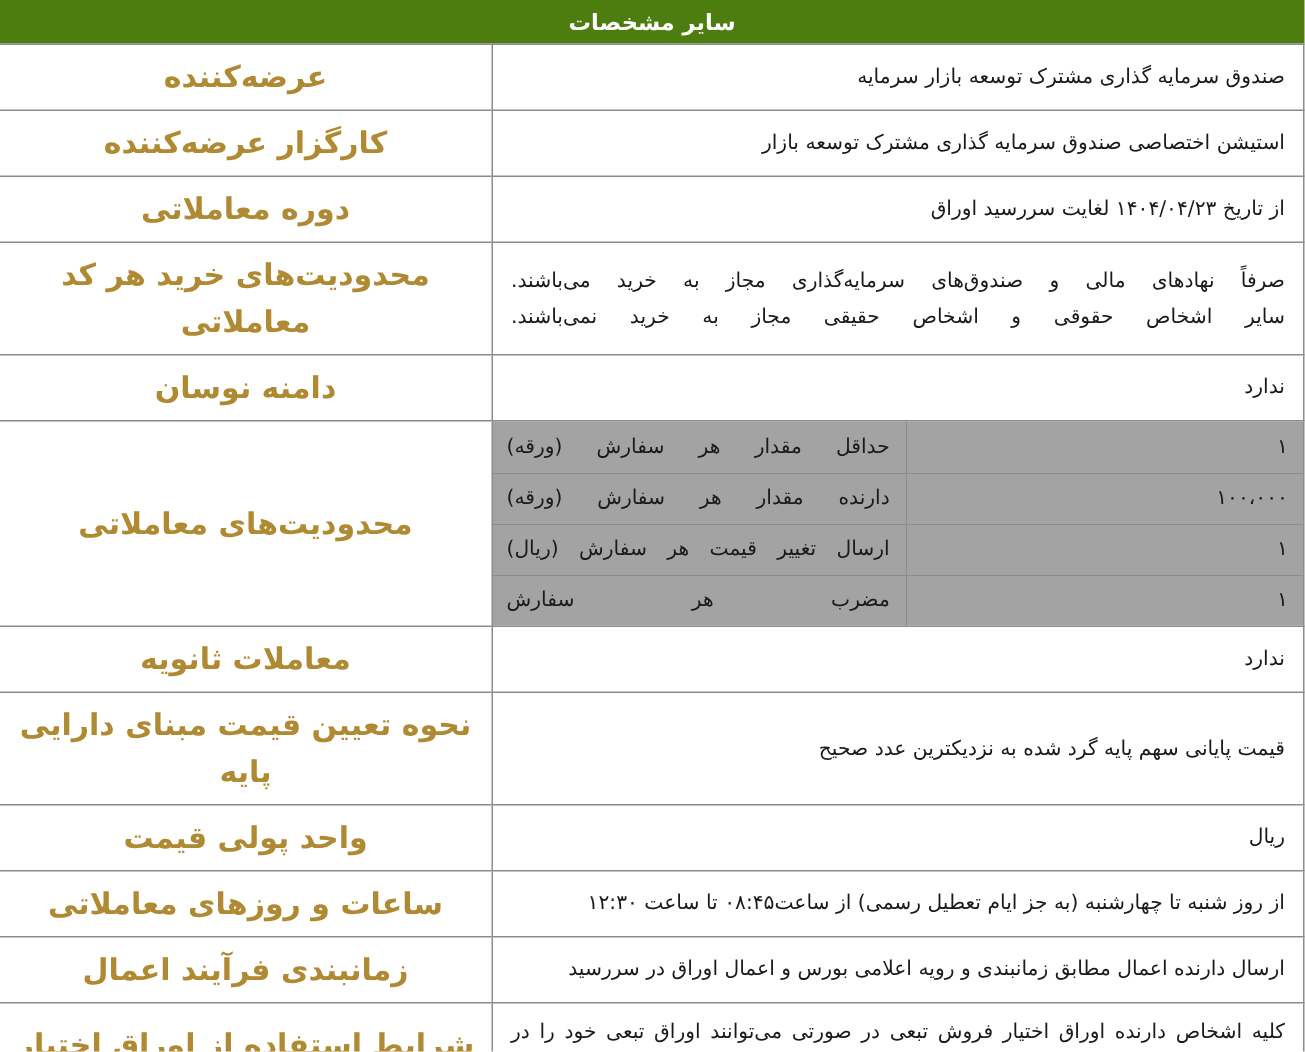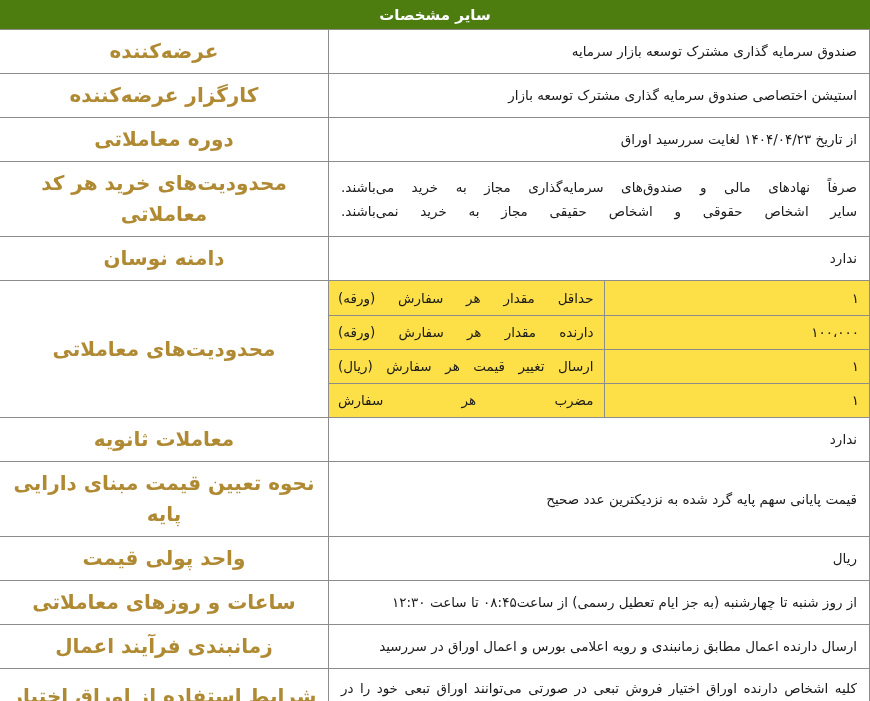--- a/index.html
+++ b/index.html
@@ -86,21 +86,21 @@
     border-collapse: collapse;
     table-layout: fixed;
   }
   table.sub-table td {
     border: 1px solid #8c8c8c;
     box-sizing: border-box;
     font-size: 13.5px;
     color: #1a1a1a;
     height: 34px;
     padding: 4px 10px;
-    background: #fde047;
+    background: #a3a3a3;
   }
   table.sub-table td.sub-label {
     width: 276px;
     text-align: right;
   }
   table.sub-table td.sub-value {
     width: 265px;
     text-align: right;
   }
   

